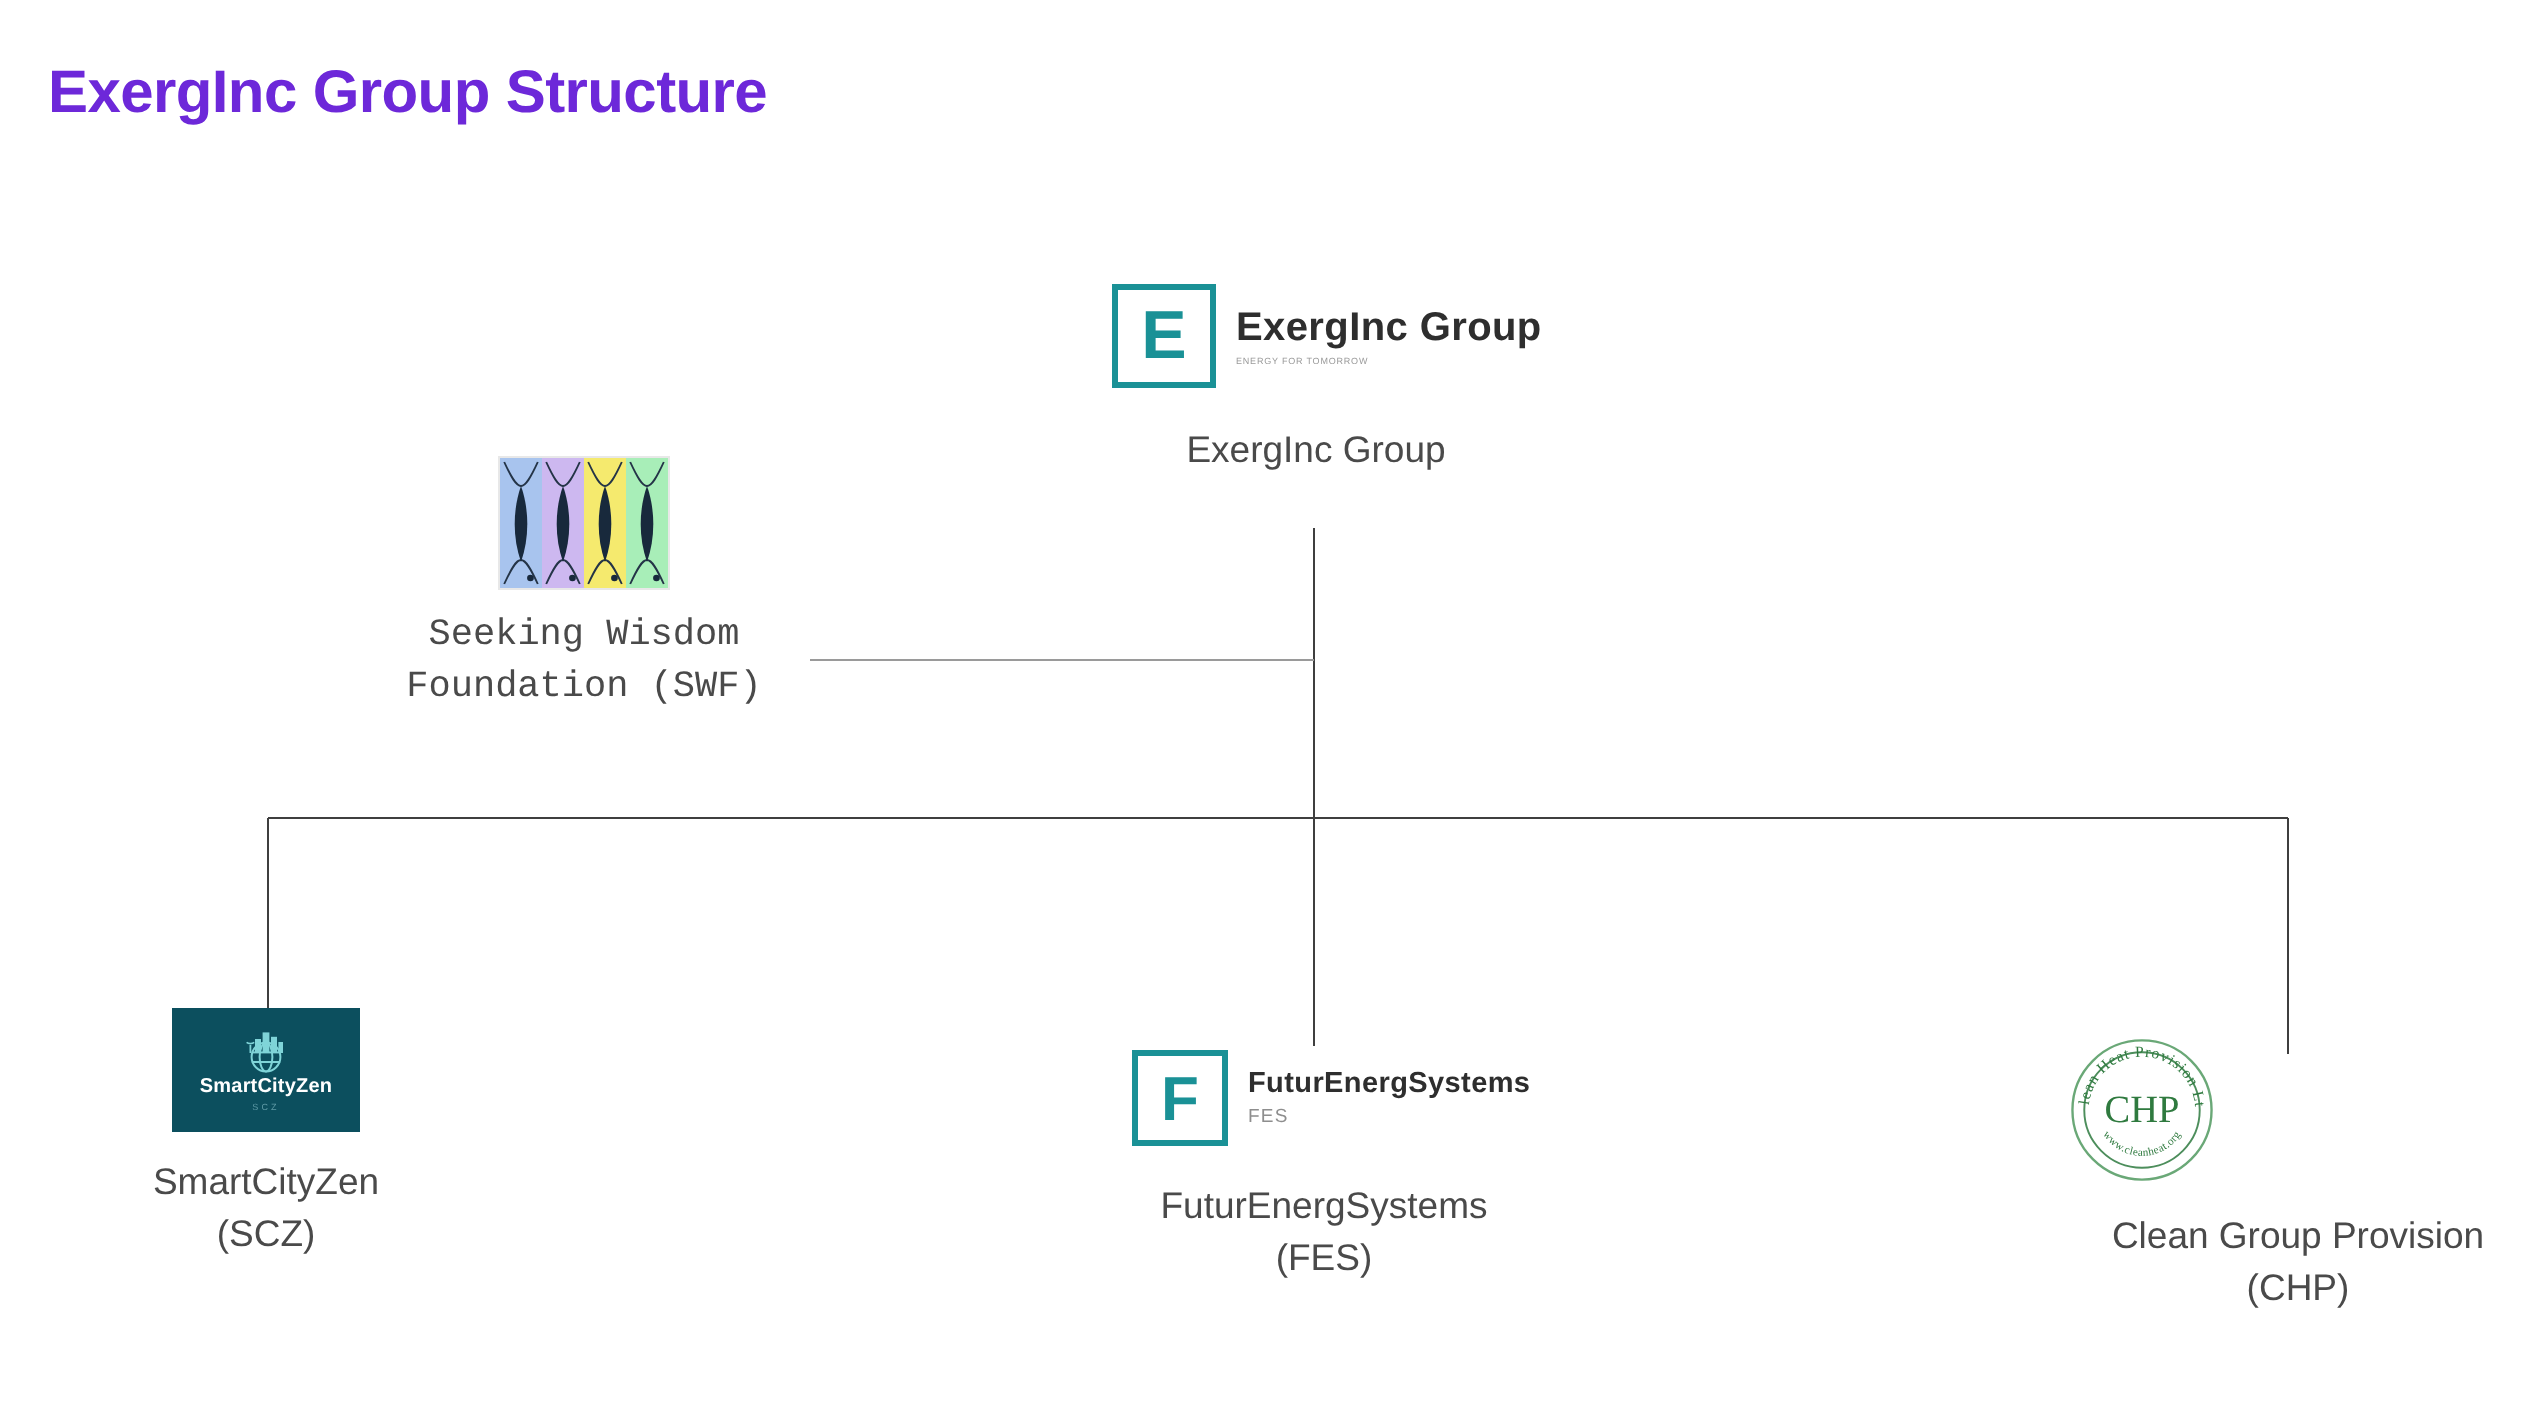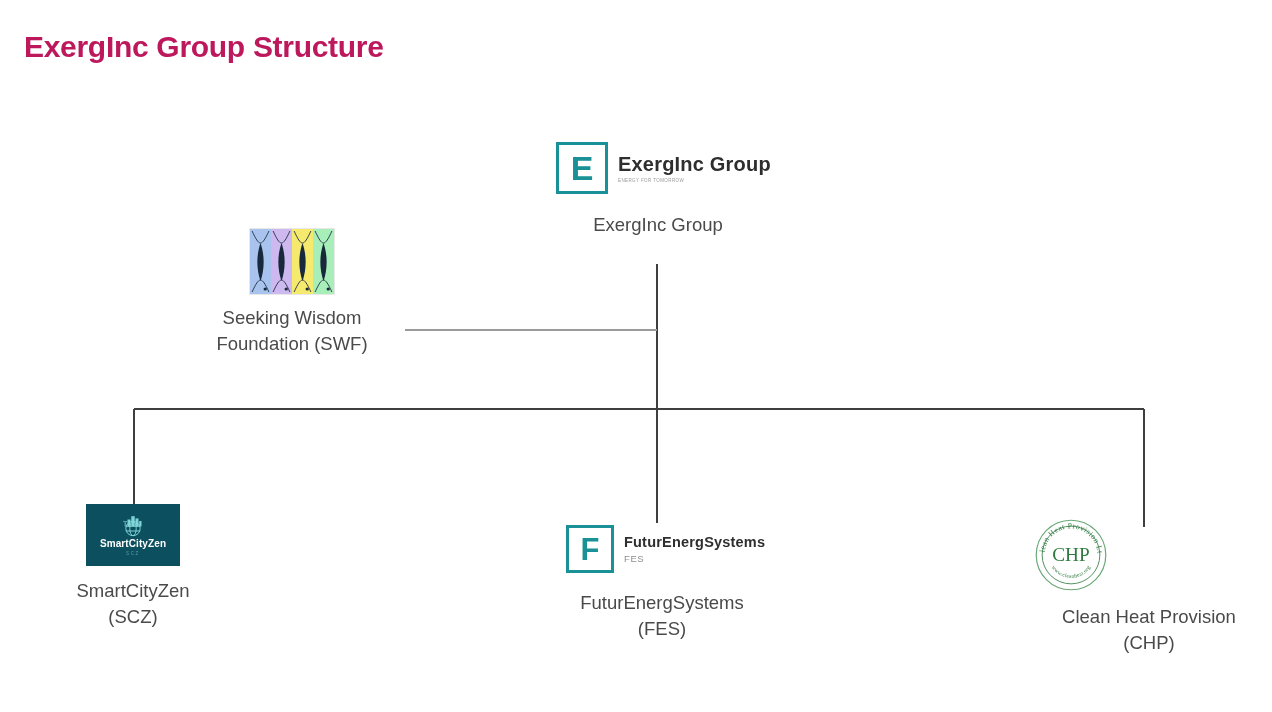--- a/index.html
+++ b/index.html
@@ -17,21 +17,21 @@
   }
 
   
   #page-title {
     position: absolute;
     left: 24px;
     top: 30px;
     font-size: 30px;
     font-weight: bold;
     letter-spacing: -0.3px;
-    color: #be185d;
+    color: #6d28d9;
     white-space: nowrap;
   }
 
   
   #connectors {
     position: absolute;
     left: 0;
     top: 0;
     width: 1272px;
     height: 712px;
@@ -122,20 +122,21 @@
     position: relative;
   }
   .swf-panel svg {
     position: absolute;
     inset: 0;
     width: 100%;
     height: 100%;
   }
   #node-swf .node-label {
     margin-top: 10px;
+    font-family: Liberation Mono, monospace;
   }
 
   
   #node-scz {
     left: 18px;
     top: 504px;
     width: 230px;
   }
   .logo-scz {
     width: 94px;
@@ -341,15 +342,15 @@
     <circle cx="50" cy="50" r="47" fill="none" stroke="#6aa877" stroke-width="1.6"></circle>
     <circle cx="50" cy="50" r="39" fill="none" stroke="#4d8e5c" stroke-width="1.3"></circle>
     <text font-family="'Liberation Serif', serif" font-size="10.5" fill="#2f7a3f" letter-spacing="0.6">
       <textPath href="#arcTop" startOffset="50%" text-anchor="middle">Clean Heat Provision Ltd</textPath>
     </text>
     <text font-family="'Liberation Serif', serif" font-size="7.5" fill="#2f7a3f" letter-spacing="0.3">
       <textPath href="#arcBottom" startOffset="50%" text-anchor="middle">www.cleanheat.org</textPath>
     </text>
     <text x="50" y="58" text-anchor="middle" font-family="'Liberation Serif', serif" font-size="26" fill="#2f7a3f">CHP</text>
   </svg>
-  <div class="node-label">Clean Heat Provision
+  <div class="node-label">Clean Group Provision
 (CHP)</div>
 </div>
 
 </body></html>

